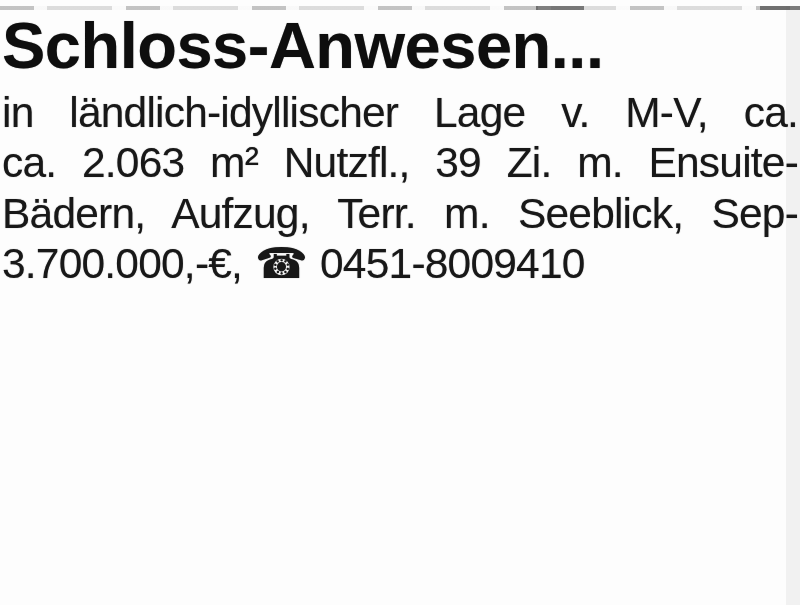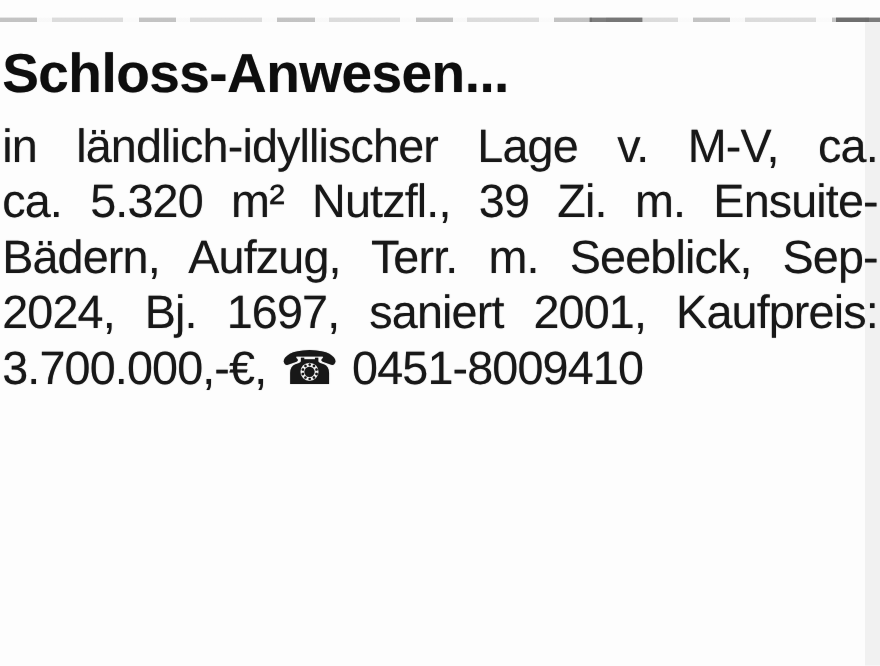--- a/index.html
+++ b/index.html
@@ -34,23 +34,23 @@
     position: absolute;
     top: 0;
     height: 4px;
     background: #4b4b4b;
     opacity: 0.7;
   }
   .dash-a { left: 67%; width: 6%; }
   .dash-b { right: 0;  width: 5%; }
 
   .title {
-    margin: 16px 0 0 2px;
-    padding-top: 15px; 
-    font-size: 50px;
+    margin: 6px 0 0 2px;
+    padding-top: 4px; 
+    font-size: 65px;
     line-height: 72px;
     font-weight: 700;
     letter-spacing: -0.5px;
     color: #0e0e0e;
     text-shadow: 0 0 1px rgba(0,0,0,0.45);
     white-space: nowrap;
   }
   .body {
     margin: 6px 2px 0 2px;
     font-size: 42.5px;
@@ -78,23 +78,22 @@
 
   <div class="scan-strip">
     <span class="dash dash-a"></span>
     <span class="dash dash-b"></span>
   </div>
 
   <h1 class="title">Schloss-Anwesen...</h1>
 
   <div class="body">
     <div class="line just">in ländlich-idyllischer Lage v. M-V, ca.</div>
-    <div class="line just">ca. 5.320 m² Nutzfl., 39 Zi. m. Ensuite-</div>
+    <div class="line just">ca. 2.063 m² Nutzfl., 39 Zi. m. Ensuite-</div>
     <div class="line just">Bädern, Aufzug, Terr. m. Seeblick, Sep-</div>
-    <div class="line just">2024, Bj. 1697, saniert 2001, Kaufpreis:</div>
 
     <div class="line flush">
       <span>3.700.000,-€,</span><span class="phone-icon">☎</span><span>0451-8009410</span>
     </div>
 
   </div>
 
 </div>
 
 </body></html>

